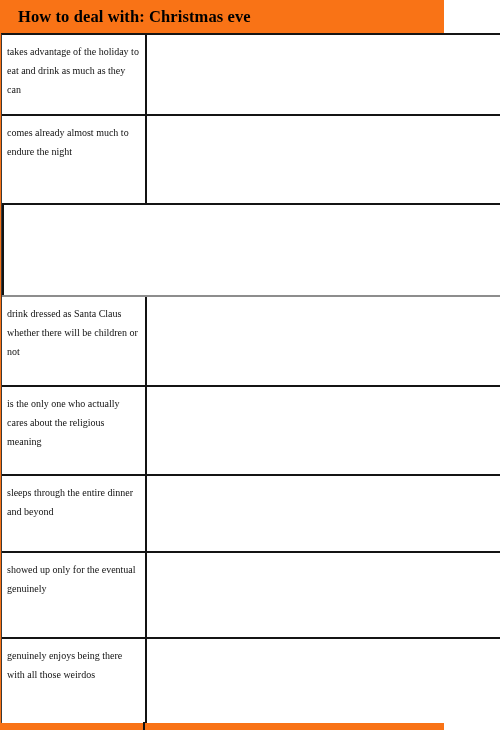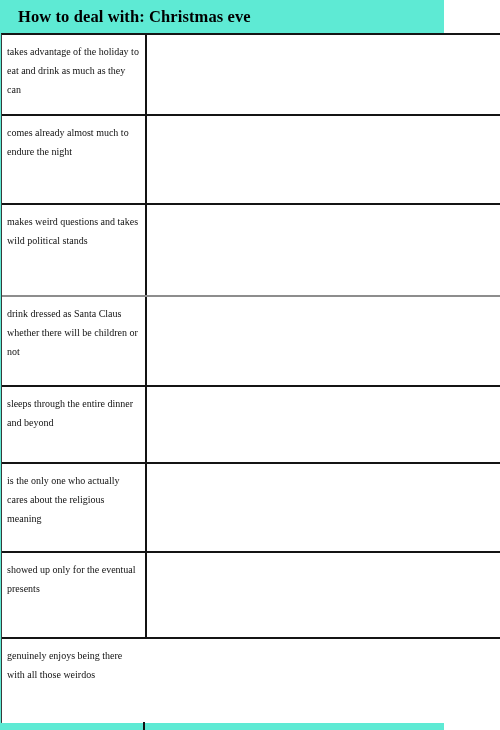--- a/index.html
+++ b/index.html
@@ -14,21 +14,21 @@
     overflow: hidden;
     font-family: "Liberation Serif", "DejaVu Serif", serif;
     color: #0a0a0a;
     -webkit-font-smoothing: antialiased;
   }
 
   .sheet {
     position: relative;
     width: 444px;
     height: 730px;
-    background: #5eead4;
+    background: #f97316;
   }
 
   
   .title-bar {
     position: absolute;
     left: 0;
     top: 0;
     width: 500px;
     height: 33px;
     display: flex;
@@ -66,21 +66,20 @@
   }
   .row:last-child {
     border-bottom: none;
   }
   
   .row.rule-light {
     border-bottom-color: #8d8d8d;
   }
   .row.rule-mid {
     border-bottom-color: #5a5a5a;
-    flex-direction: column;
   }
 
   .cell-label {
     box-sizing: border-box;
     width: 143px;
     flex: 0 0 143px;
     padding: 7px 4px 4px 5px;
     font-family: Liberation Serif, serif;
     font-size: 10px;
     line-height: 19.2px;
@@ -120,41 +119,40 @@
       <div class="cell-label">takes advantage of the holiday to eat and drink as much as they can</div>
       <div class="cell-blank"></div>
     </div>
 
     <div class="row" style="height:89px">
       <div class="cell-label">comes already almost much to endure the night</div>
       <div class="cell-blank"></div>
     </div>
 
     <div class="row rule-light" style="height:92px">
-      <div class="cell-label">makes weird questions and takes wild political stands</div>
       <div class="cell-blank"></div>
     </div>
 
     <div class="row" style="height:90px">
       <div class="cell-label">drink dressed as Santa Claus whether there will be children or not</div>
       <div class="cell-blank"></div>
     </div>
 
+    <div class="row" style="height:89px">
+      <div class="cell-label">is the only one who actually cares about the religious meaning</div>
+      <div class="cell-blank"></div>
+    </div>
+
     <div class="row" style="height:77px">
       <div class="cell-label">sleeps through the entire dinner and beyond</div>
       <div class="cell-blank"></div>
     </div>
 
-    <div class="row" style="height:89px">
-      <div class="cell-label">is the only one who actually cares about the religious meaning</div>
-      <div class="cell-blank"></div>
-    </div>
-
     <div class="row" style="height:86px">
-      <div class="cell-label">showed up only for the eventual presents</div>
+      <div class="cell-label">showed up only for the eventual genuinely</div>
       <div class="cell-blank"></div>
     </div>
 
     <div class="row rule-mid" style="height:84px">
       <div class="cell-label">genuinely enjoys being there with all those weirdos</div>
       <div class="cell-blank"></div>
     </div>
 
   </div>
 

